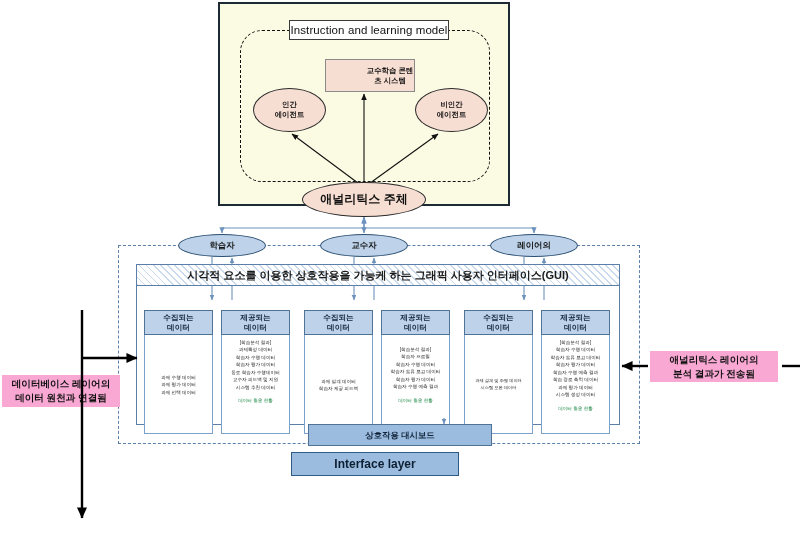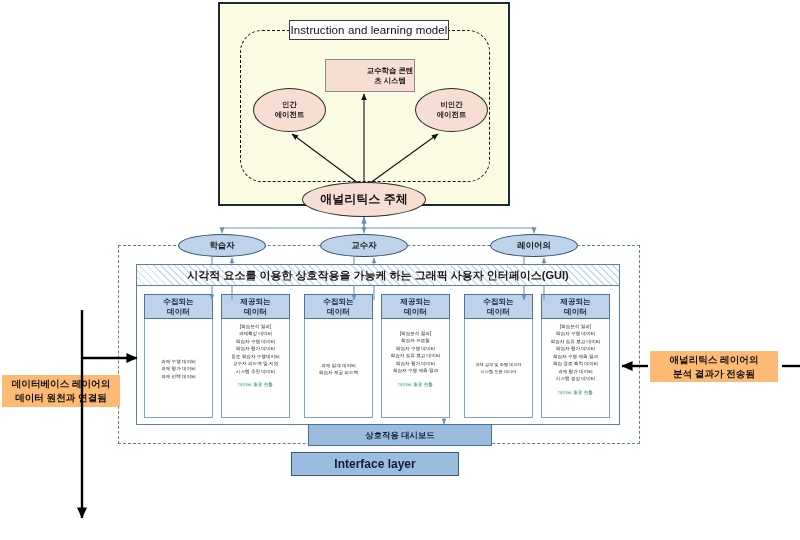--- a/index.html
+++ b/index.html
@@ -117,21 +117,21 @@
     white-space: nowrap;
   }
 
   
   .group { top: 294px; height: 124px; }
   .g1 { left: 144px; width: 146px; }
   .g2 { left: 304px; width: 146px; }
   .g3 { left: 464px; width: 146px; }
 
   .datacol {
-    position: absolute; top: 0; width: 69px; height: 124px;
+    position: absolute; top: 16px; width: 69px; height: 124px;
     border: 1.1px solid #7aa2cc;
     background: #ffffff;
     box-sizing: border-box;
   }
   .datacol.left  { left: 0px; }
   .datacol.right { left: 77px; }
 
   .col-head {
     position: absolute;
     left: -1px; top: -1px; width: 69px; height: 25px;
@@ -183,21 +183,21 @@
     left: 291px; top: 452px; width: 168px; height: 24px;
     background: #9cbcdf;
     border: 1.6px solid #2f5b88;
     display: flex; align-items: center; justify-content: center;
     font-size: 12px; font-weight: bold;
     color: #0d1f33;
   }
 
   
   .note {
-    background: #fdba74;
+    background: #f9a8d4;
     display: flex; flex-direction: column;
     align-items: center; justify-content: center;
     font-size: 9.6px; font-weight: bold; line-height: 1.45;
     color: #111111;
     text-align: center;
     white-space: nowrap;
   }
   .note-left  { left: 2px;   top: 375px; width: 118px; height: 32px; }
   .note-right { left: 650px; top: 351px; width: 128px; height: 31px; }
 

